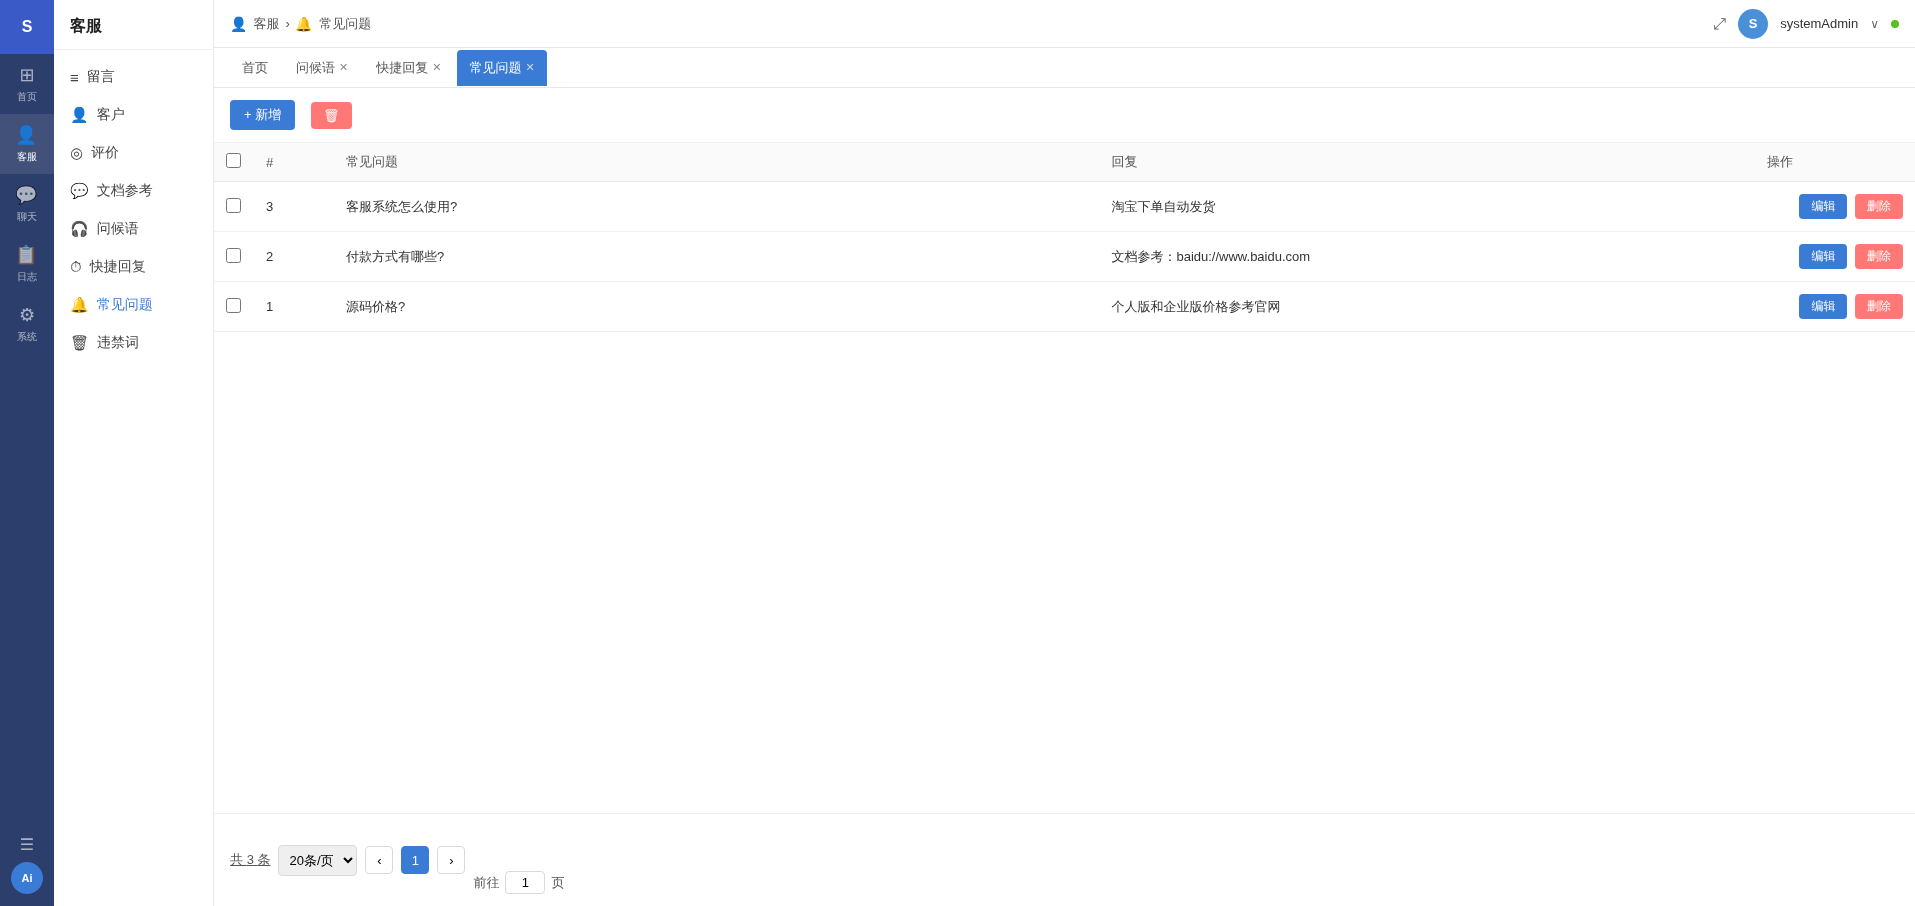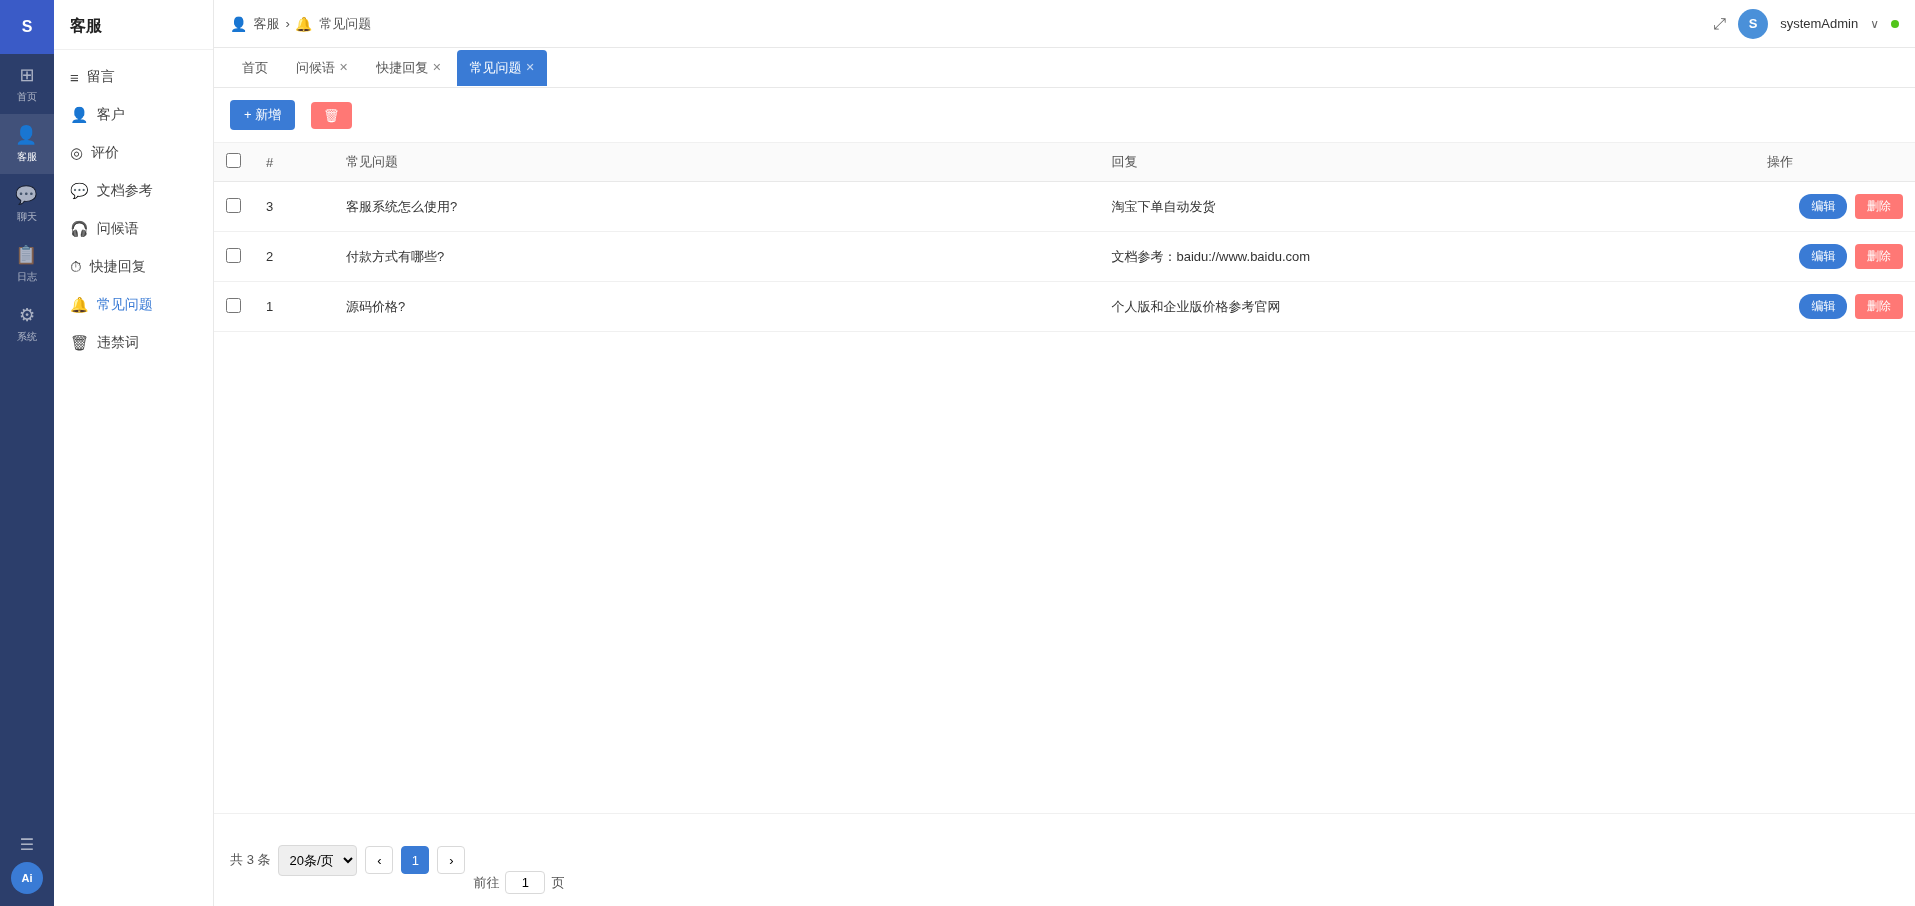--- a/index.html
+++ b/index.html
@@ -230,21 +230,21 @@
     .col-faq { width: 45%; }
     .col-reply { width: auto; }
     .col-action { width: 160px; text-align: left; }
 
     input[type="checkbox"] { cursor: pointer; width: 15px; height: 15px; }
 
     .btn-edit {
       background: #3a7bd5;
       color: white;
       border: none;
-      border-radius: 12px;
+      border-radius: 4px;
       padding: 4px 12px;
       cursor: pointer;
       font-size: 12px;
       margin-right: 4px;
     }
     .btn-del {
       background: #ff7875;
       color: white;
       border: none;
       border-radius: 4px;
@@ -460,21 +460,21 @@
     <td class="col-action" style="text-align:right;">
       <button class="btn-edit">编辑</button>
       <button class="btn-del">删除</button>
     </td>
   </tr>
           </tbody>
       </table>
     </div>
 
     <div class="pagination">
-      <span style="color:#555;font-size:13px;">
+      <span style="color:#555;font-size:13px;text-decoration:underline;">
         <span>共</span>
         <span>3</span>
         <span>条</span>
       </span>
       <select class="page-size-select"><option>10条/页</option><option selected="">20条/页</option><option>50条/页</option></select>
       <button class="page-btn">‹</button>
       <button class="page-btn active">1</button>
       <button class="page-btn">›</button>
       <div class="page-goto">
         <span>前往</span>

